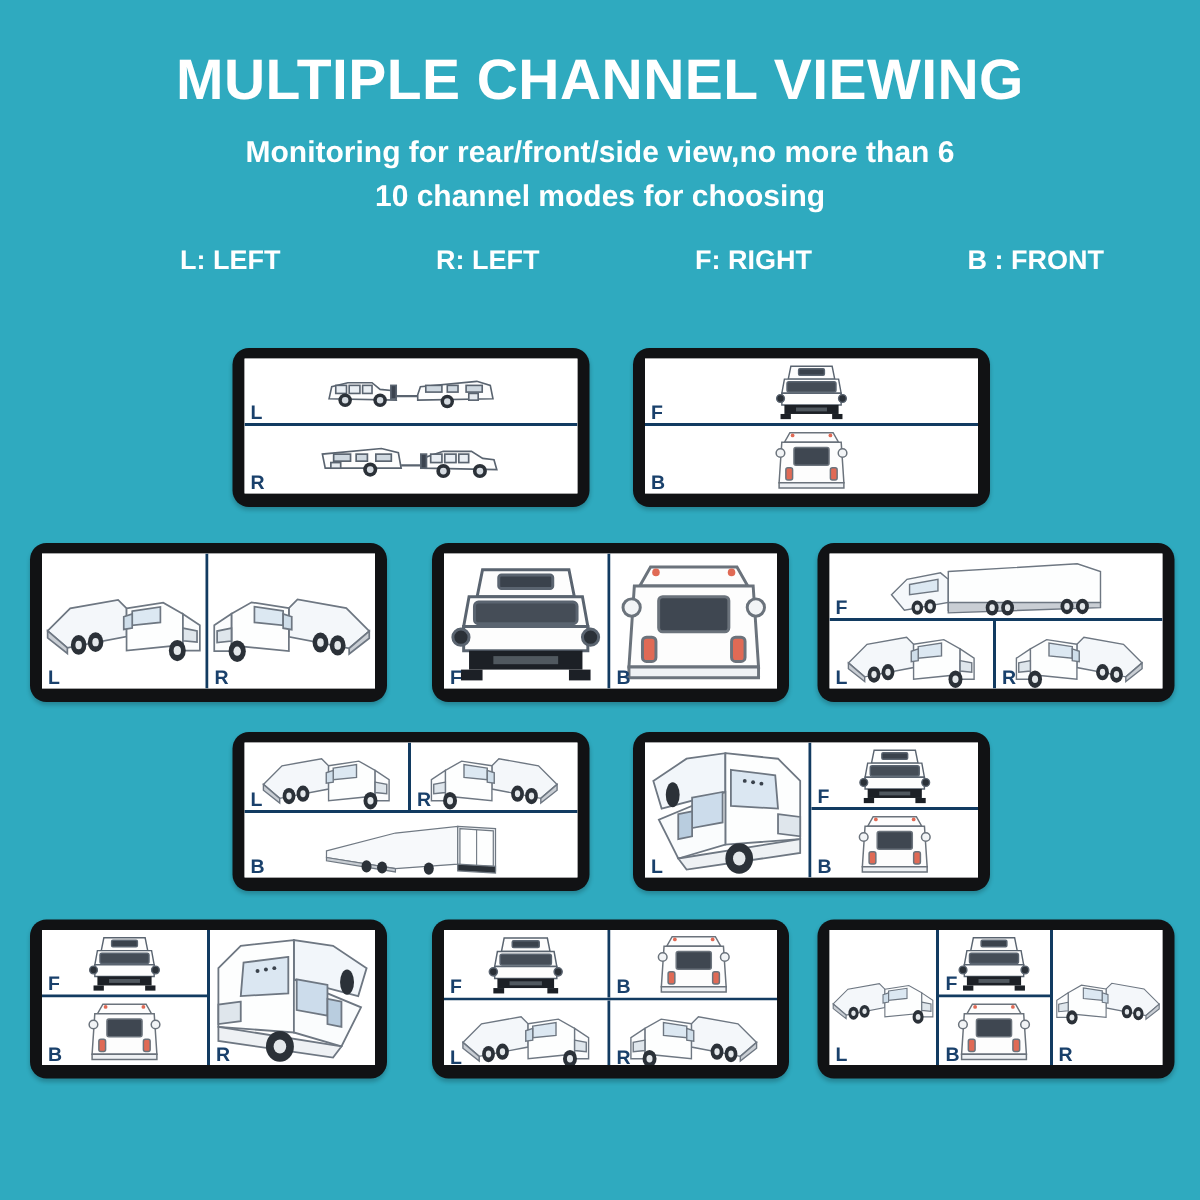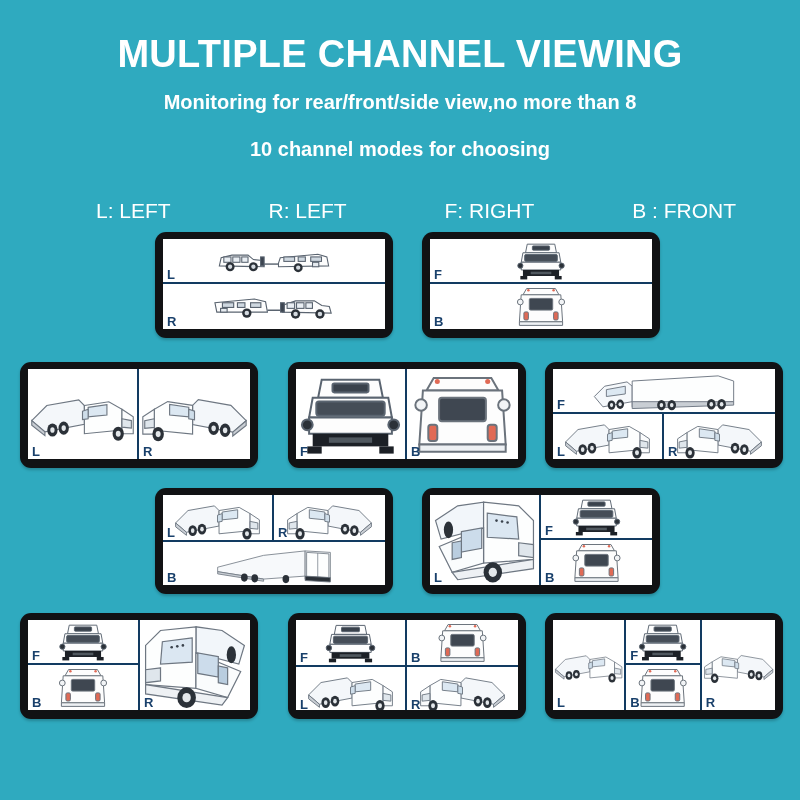--- a/index.html
+++ b/index.html
@@ -12,26 +12,26 @@
   }
   .header{
     position:absolute;left:0;right:0;top:0;height:205px;
     text-align:center;color:#ffffff;
   }
   .title{
     font-size:38px;font-weight:bold;letter-spacing:.3px;
     margin:0;padding-top:34px;line-height:1.1;
   }
   .sub1{font-size:20px;font-weight:bold;margin:0;padding-top:15px;}
-  .sub2{font-size:20px;font-weight:bold;margin:18px;padding-top:6px;}
+  .sub2{font-size:20px;font-weight:bold;margin:0;padding-top:6px;}
   .legend{
     display:flex;justify-content:space-between;
     padding:20px 64px 0 96px;
   }
-  .legend span{font-size:21px;font-weight:normal;white-space:nowrap;}
+  .legend span{font-size:18px;font-weight:bold;white-space:nowrap;margin-left:24px;}
 
   
   .screen{
     position:absolute;
     background:#111214;
     border-radius:11px;
     padding:7px 8px 9px 8px;
     box-sizing:border-box;
     box-shadow:0 2px 3px rgba(0,0,0,.22);
   }
@@ -58,21 +58,21 @@
     font-family:"Liberation Sans", sans-serif;
     line-height:1;z-index:5;
   }
   .art{width:100%;height:100%;display:block;}
 </style>
 </head>
 <body>
 
 <div class="header">
   <p class="title">MULTIPLE CHANNEL VIEWING</p>
-  <p class="sub1">Monitoring for rear/front/side view,no more than 8</p>
+  <p class="sub1">Monitoring for rear/front/side view,no more than 6</p>
   <p class="sub2">10 channel modes for choosing</p>
   <div class="legend">
     <span>L: LEFT</span>
     <span>R: LEFT</span>
     <span>F: RIGHT</span>
     <span>B : FRONT</span>
   </div>
 </div>
 
 <svg width="0" height="0" style="position:absolute" aria-hidden="true">

